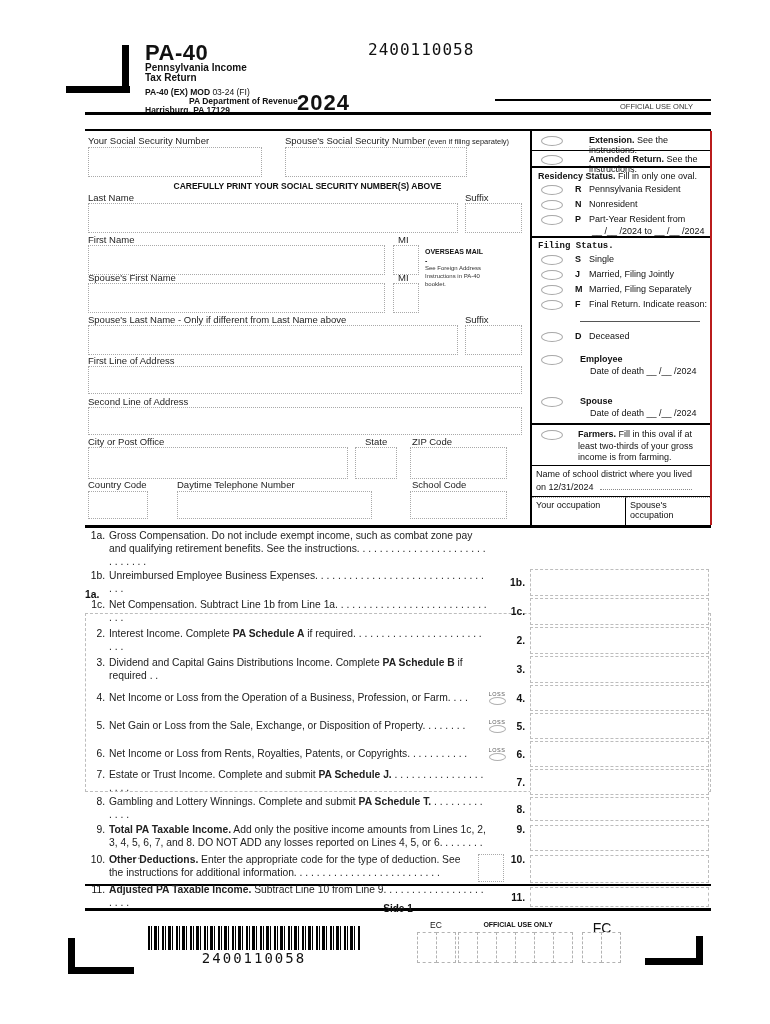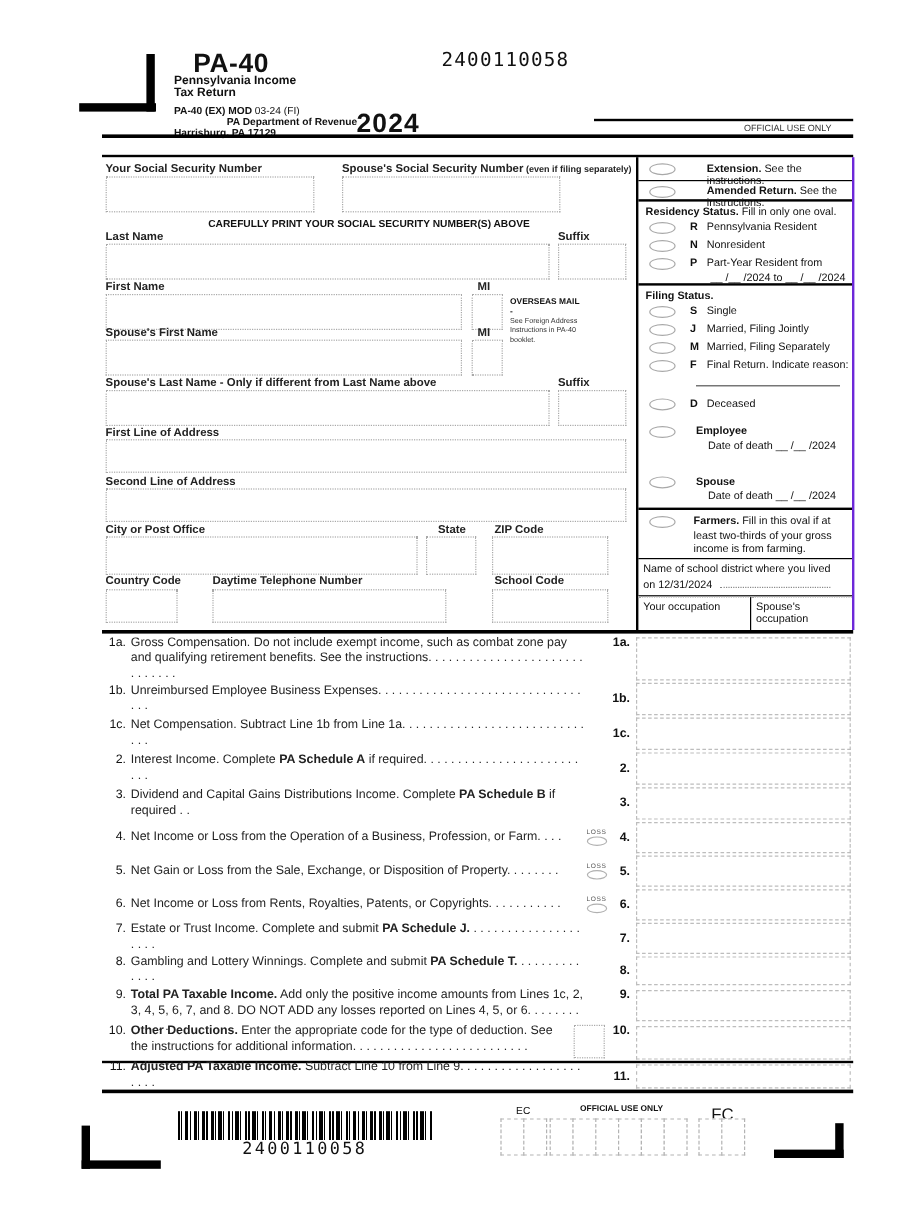--- a/index.html
+++ b/index.html
@@ -1,29 +1,29 @@
 <!DOCTYPE html>
 <html><head>
 <meta charset="utf-8">
 <style>
   html,body{margin:0;padding:0;background:#fff;}
   .page{position:relative;width:770px;height:1024px;background:#fff;overflow:hidden;
         font-family:"Liberation Sans",sans-serif;color:#111;}
   .abs{position:absolute;}
   .b{font-weight:bold;}
   .mono{font-family:"DejaVu Sans Mono",monospace;}
-  .lbl{font-size:9.5px;color:#222;white-space:nowrap;font-weight:bold;}
+  .lbl{font-size:9.5px;color:#222;white-space:nowrap;}
   .small-note{font-size:7.5px;}
   .fbox{position:absolute;border:1px dotted #a9a9a9;background:#fff;}
   .bar{position:absolute;background:#000;}
   .oval{display:inline-block;width:20px;height:8px;border:1.5px solid #a8a8a8;
         border-radius:50%;background:#fff;flex:0 0 auto;}
   
   .col-right{position:absolute;left:445px;top:0;width:178px;height:394px;
-             border-left:2px solid #000;border-right:2px solid #6d28d9;font-size:9px;}
+             border-left:2px solid #000;border-right:2px solid #b91c1c;font-size:9px;}
   .sect{position:relative;box-sizing:border-box;}
   .opt{position:relative;padding:2px 2px 2px 57px;min-height:11px;}
   .opt .oval{position:absolute;left:9px;top:3px;}
   .opt .code{position:absolute;left:43px;top:2px;font-weight:bold;}
   .opt .sub{padding-left:3px;padding-top:2px;white-space:nowrap;}
   .rule-line{border-bottom:1px solid #555;height:1px;}
   
   .lines-wrap{position:absolute;left:85px;top:525px;width:626px;
               border-top:3px solid #000;border-bottom:3px solid #000;}
   .line-row{display:flex;align-items:center;box-sizing:border-box;font-size:10.3px;}
@@ -49,21 +49,21 @@
 
 <div class="page">
 
   <div class="bar abs" style="left:66px;top:86px;width:64px;height:7px;"></div>
   <div class="bar abs" style="left:122px;top:45px;width:7px;height:48px;"></div>
   <div class="bar abs" style="left:68px;top:938px;width:7px;height:36px;"></div>
   <div class="bar abs" style="left:68px;top:967px;width:66px;height:7px;"></div>
   <div class="bar abs" style="left:645px;top:958px;width:58px;height:7px;"></div>
   <div class="bar abs" style="left:696px;top:936px;width:7px;height:29px;"></div>
 
-  <div class="abs b" style="left:161px;top:40px;font-size:22px;letter-spacing:.5px;">PA-40</div>
+  <div class="abs b" style="left:145px;top:40px;font-size:22px;letter-spacing:.5px;">PA-40</div>
   <div class="abs b" style="left:145px;top:62px;font-size:10px;">Pennsylvania Income</div>
   <div class="abs b" style="left:145px;top:72px;font-size:10px;">Tax Return</div>
   <div class="abs" style="left:145px;top:87px;font-size:8.5px;"><span class="b">PA-40 (EX) MOD</span><span> 03-24 (FI)</span></div>
   <div class="abs b" style="left:145px;top:96px;font-size:8.5px;padding-left:44px;">PA Department of Revenue</div>
   <div class="abs b" style="left:145px;top:105px;font-size:8.5px;">Harrisburg, PA 17129</div>
   <div class="abs mono" style="left:368px;top:40px;font-size:16px;letter-spacing:1px;">2400110058</div>
   <div class="abs b" style="left:297px;top:90px;font-size:22px;letter-spacing:1px;">2024</div>
   <div class="bar abs" style="left:495px;top:99px;width:216px;height:2px;"></div>
   <div class="abs" style="left:620px;top:102px;font-size:7.5px;color:#333;">OFFICIAL USE ONLY</div>
 
@@ -153,21 +153,21 @@
         </div>
         <div class="opt">
           <span class="oval"></span>
           <span class="code">P</span>
           <span>Part-Year Resident from</span>
           <div class="sub">__ /__ /2024 to __ /__ /2024</div>
         </div>
       </div>
 
       <div class="sect" style="height:187px;border-bottom:2px solid #000;">
-        <div class="b" style="padding:3px 2px 1px 6px;">Filing Status.</div>
+        <div class="b" style="padding:3px 2px 1px 6px;font-family:Liberation Mono, monospace;">Filing Status.</div>
         <div class="opt">
           <span class="oval"></span>
           <span class="code">S</span>
           <span>Single</span>
         </div>
         <div class="opt">
           <span class="oval"></span>
           <span class="code">J</span>
           <span>Married, Filing Jointly</span>
         </div>
@@ -216,21 +216,21 @@
 
       <div class="sect" style="height:28px;display:flex;">
         <div style="flex:0 0 87px;border-right:1.5px solid #000;border-top:1px dotted #aaa;padding:2px 2px 0 4px;font-size:9px;"><span>Your occupation</span></div>
         <div style="flex:1;border-top:1px dotted #aaa;padding:2px 2px 0 4px;font-size:9px;"><span>Spouse's occupation</span></div>
       </div>
 
     </div>
   </div>
 
   <div class="lines-wrap">
-      <div class="line-row top" style="height: 40px;">
+      <div class="line-row top" style="height: 40px; flex-direction: column;">
         <div class="line-ltext" style="align-items: flex-start;">
           <span class="line-lnum">1a.</span>
           <div class="line-text"><span>Gross Compensation. Do not include exempt income, such as combat zone pay and qualifying retirement benefits. See the instructions.  </span><span>. . . . . . . . . . . . . . . . . . . . . . . . . . . . .</span></div>
         </div>
         <div class="line-extra"></div>
         <span class="line-rnum">1a.</span>
         <div class="line-box"></div>
       </div>
       <div class="line-row" style="height: 29px;">
         <div class="line-ltext">
@@ -346,20 +346,21 @@
         <div class="line-ltext">
           <span class="line-lnum">11.</span>
           <div class="line-text"><span class="b">Adjusted PA Taxable Income.</span><span> Subtract Line 10 from Line 9. </span><span>. . . . . . . . . . . . . . . . . . . . .</span></div>
         </div>
         <div class="line-extra"></div>
         <span class="line-rnum">11.</span>
         <div class="line-box"></div>
       </div>
     </div>
 
+  <div class="abs b" style="left:85px;top:903px;width:626px;text-align:center;font-size:10px;">Side 1</div>
   <div class="barcode"></div>
   <div class="abs mono" style="left:148px;top:950px;width:212px;text-align:center;font-size:14px;letter-spacing:2px;background:#fff;">2400110058</div>
 
   <div class="abs" style="left:417px;top:920px;width:38px;text-align:center;font-size:8.5px;">EC</div>
   <div class="abs" style="left:417px;top:932px;"><span class="fut-box"></span><span class="fut-box"></span></div>
 
   <div class="abs b" style="left:458px;top:921px;width:120px;text-align:center;font-size:7px;">OFFICIAL USE ONLY</div>
   <div class="abs" style="left:458px;top:932px;"><span class="fut-box"></span><span class="fut-box"></span><span class="fut-box"></span><span class="fut-box"></span><span class="fut-box"></span><span class="fut-box"></span></div>
 
   <div class="abs" style="left:582px;top:920px;width:40px;text-align:center;font-size:14px;">FC</div>

